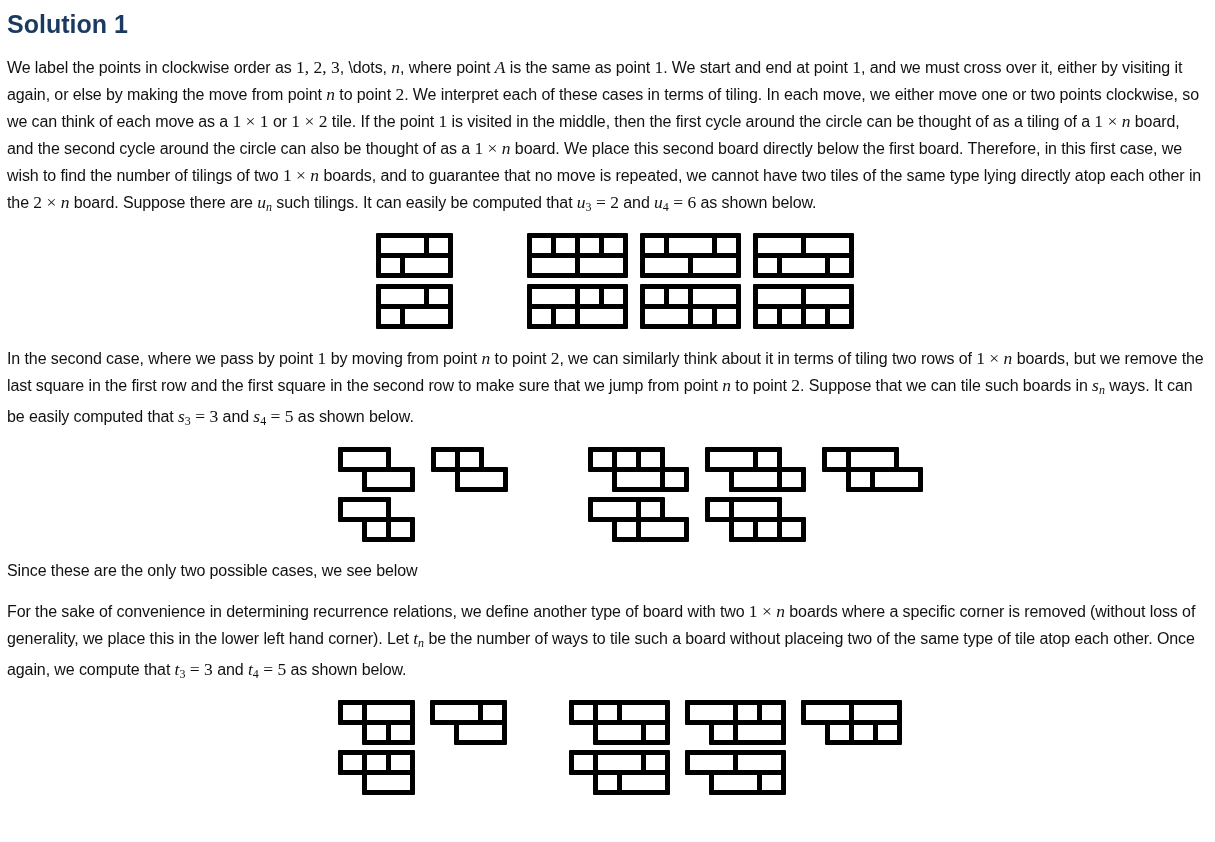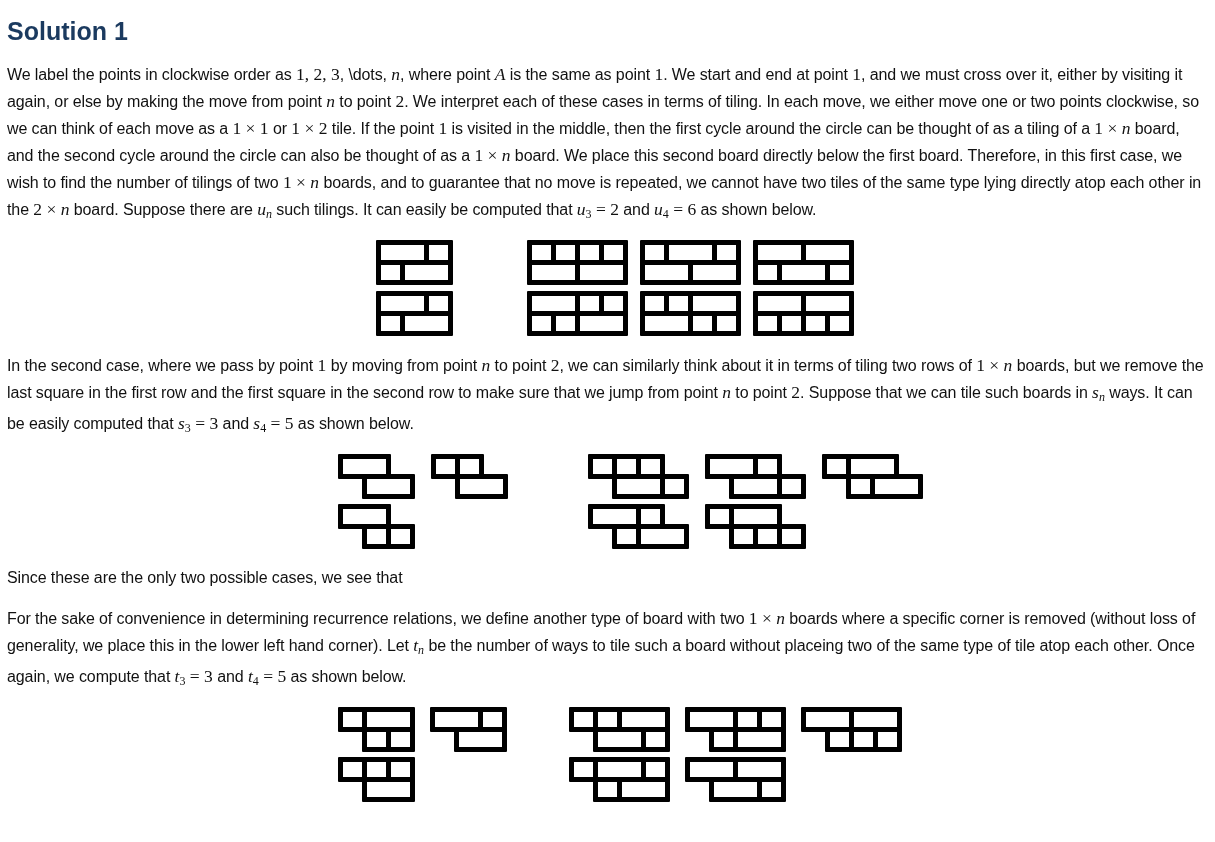--- a/index.html
+++ b/index.html
@@ -1,17 +1,17 @@
 <!DOCTYPE html>
 <html><head>
 <meta charset="utf-8">
 <style>
   html,body{margin:0;padding:0;background:#ffffff;}
   body{width:1215px;font-family:"Liberation Sans",sans-serif;color:#111;}
-  .content{padding:9px 7px 0 7px;}
+  .content{padding:2px 7px 0 7px;}
   h1{font-size:25px;font-weight:700;margin:8px 0 15px 0;letter-spacing:0;}
   p.body-text{font-size:16px;line-height:26px;margin:14px 0 13px 0;letter-spacing:-0.1px;}
   
   .math{font-family:"Liberation Serif",serif;font-size:17.5px;letter-spacing:0;}
   .math .mi{font-style:italic;}
   .math .sub{font-size:12px;vertical-align:-3px;}
   
   .eqrow{position:relative;height:34px;margin:8px 0 12px 0;}
   .eq{position:absolute;left:418px;top:2px;font-size:20px;}
   .eqnum{position:absolute;left:762px;top:2px;font-size:20px;}
@@ -209,21 +209,21 @@
           </div>
           <div class="trow" style="margin-left: 24px;">
             <span class="tile" style="width: 19px;"></span>
             <span class="tile" style="width: 19px;"></span>
             <span class="tile" style="width: 19px;"></span>
           </div>
         </div>
       </div>
     </div>
 
-  <p class="body-text">Since these are the only two possible cases, we see that</p>
+  <p class="body-text">Since these are the only two possible cases, we see below</p>
 
 
   <p class="body-text">For the sake of convenience in determining recurrence relations, we define another type of board with two <span class="math">1 × <span class="mi">n</span></span> boards where a specific corner is removed (without loss of generality, we place this in the lower left hand corner). Let <span class="math"><span class="mi">t</span><span class="mi sub">n</span></span> be the number of ways to tile such a board without placeing two of the same type of tile atop each other. Once again, we compute that <span class="math"><span class="mi">t</span><span class="sub">3</span> = 3</span> and <span class="math"><span class="mi">t</span><span class="sub">4</span> = 5</span> as shown below.</p>
 
   <div class="fig" style="margin-left: 331px; column-gap: 62px;">
       <div class="group" style="grid-template-columns: repeat(2, auto); gap: 5px 15px;">
         <div class="board">
           <div class="trow" style="margin-left: 0px;">
             <span class="tile" style="width: 19px;"></span>
             <span class="tile" style="width: 43px;"></span>

